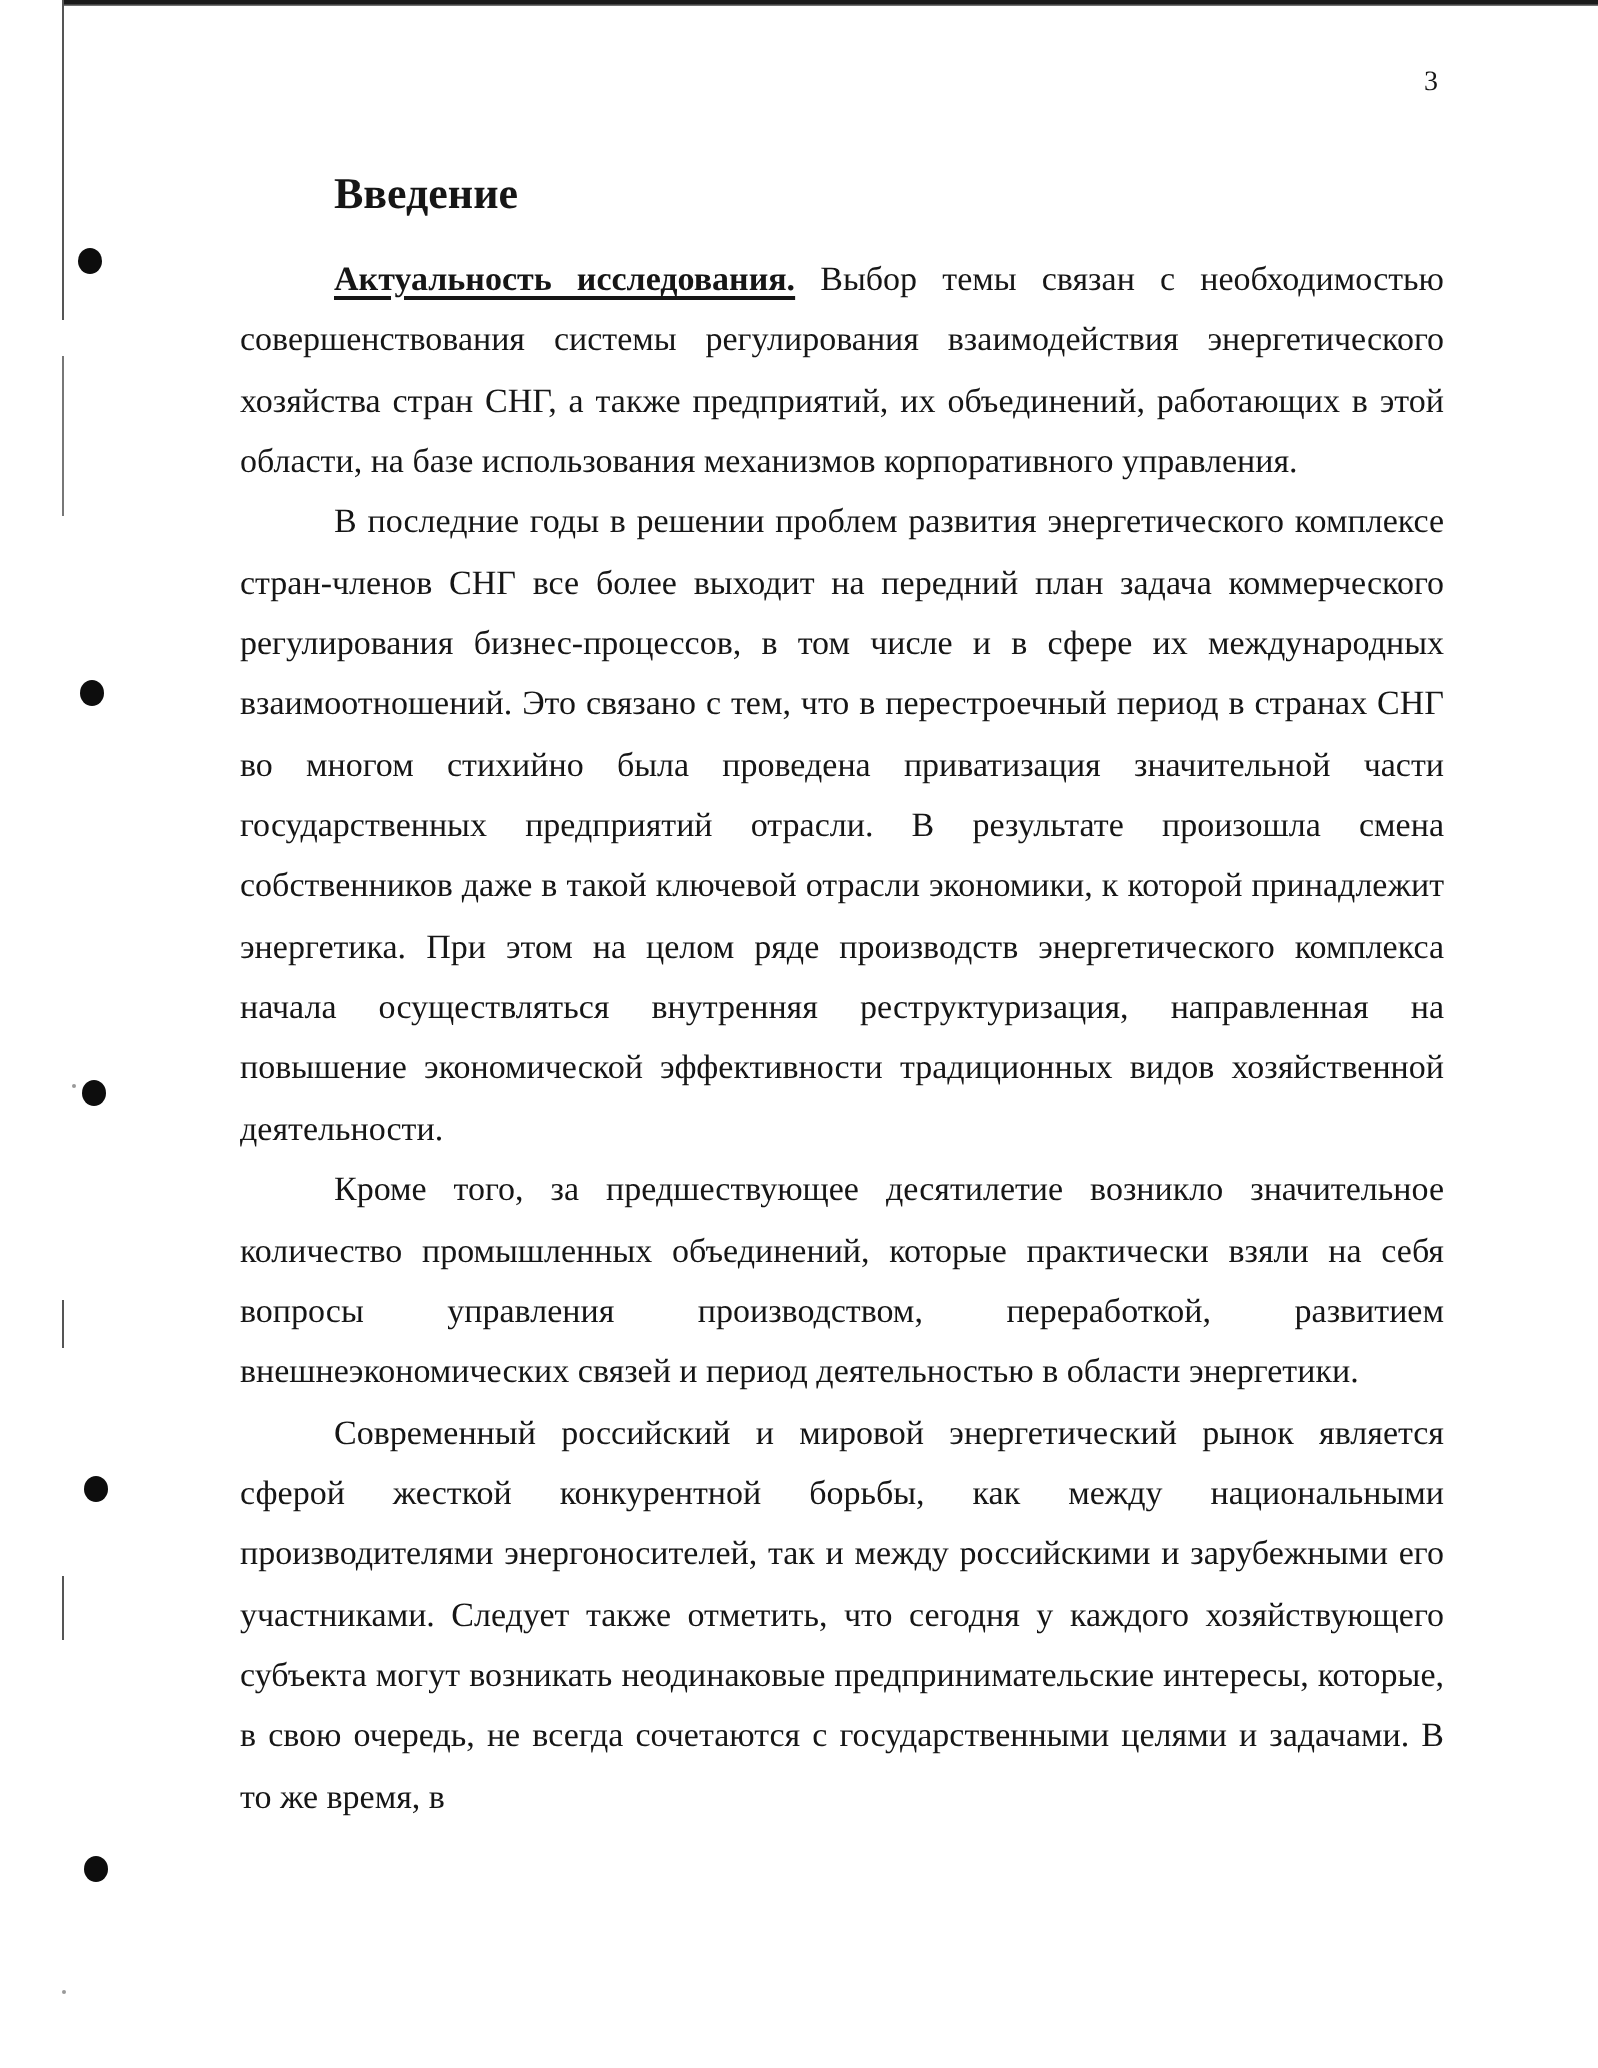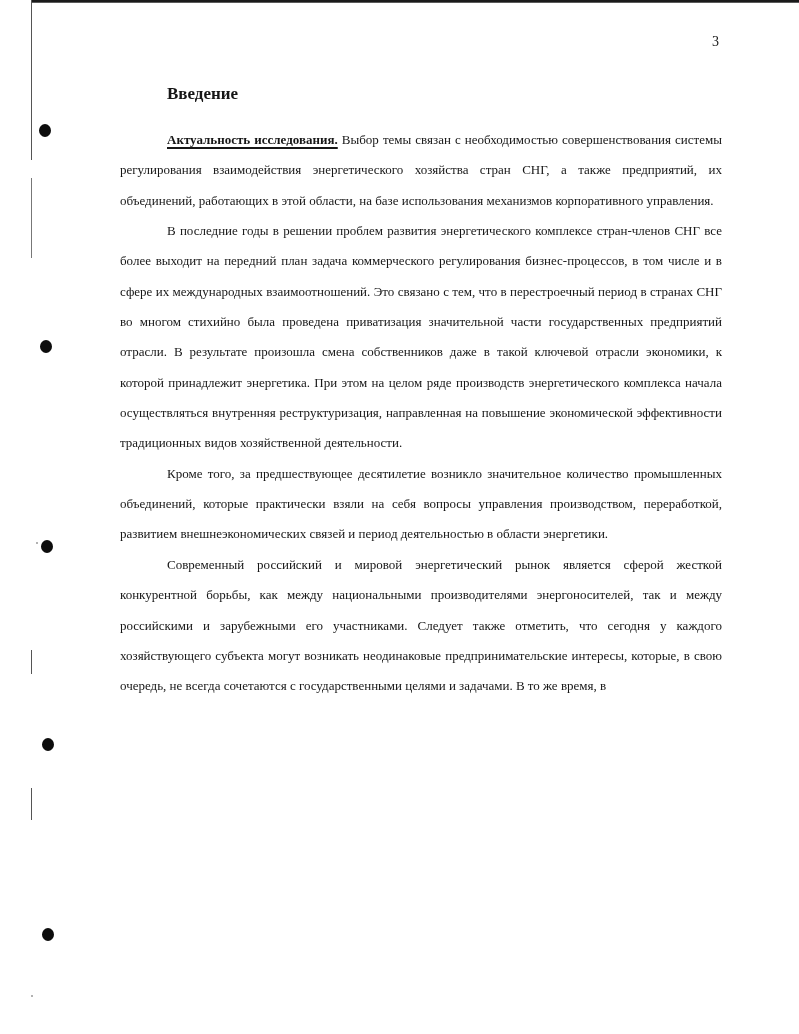--- a/index.html
+++ b/index.html
@@ -15,25 +15,25 @@
   }
   .vline { position: absolute; width: 1px; background: #555; }
   .hole { position: absolute; width: 12px; height: 13px; border-radius: 50%; background: #0d0d0d; }
   .speck { position: absolute; width: 2px; height: 2px; background: #999; border-radius: 1px; }
   .page-number {
     position: absolute; left: 712px; top: 34px;
     font-size: 14px;
   }
   .heading {
     position: absolute; left: 167px; top: 84px;
-    font-weight: bold; font-size: 17px;
+    font-weight: bold; font-size: 22px;
   }
   .body-text {
     position: absolute; left: 120px; top: 125px; width: 602px;
-    font-size: 13px; line-height: 30.35px;
+    font-size: 17px; line-height: 30.35px;
     text-align: justify;
   }
   .para { margin: 0; text-indent: 47px; }
   .lead { font-weight: bold; text-decoration: underline; text-decoration-thickness: 2px; text-underline-offset: 3px; }
 </style>
 </head>
 <body>
 
 <div class="scan-top"></div>
 

